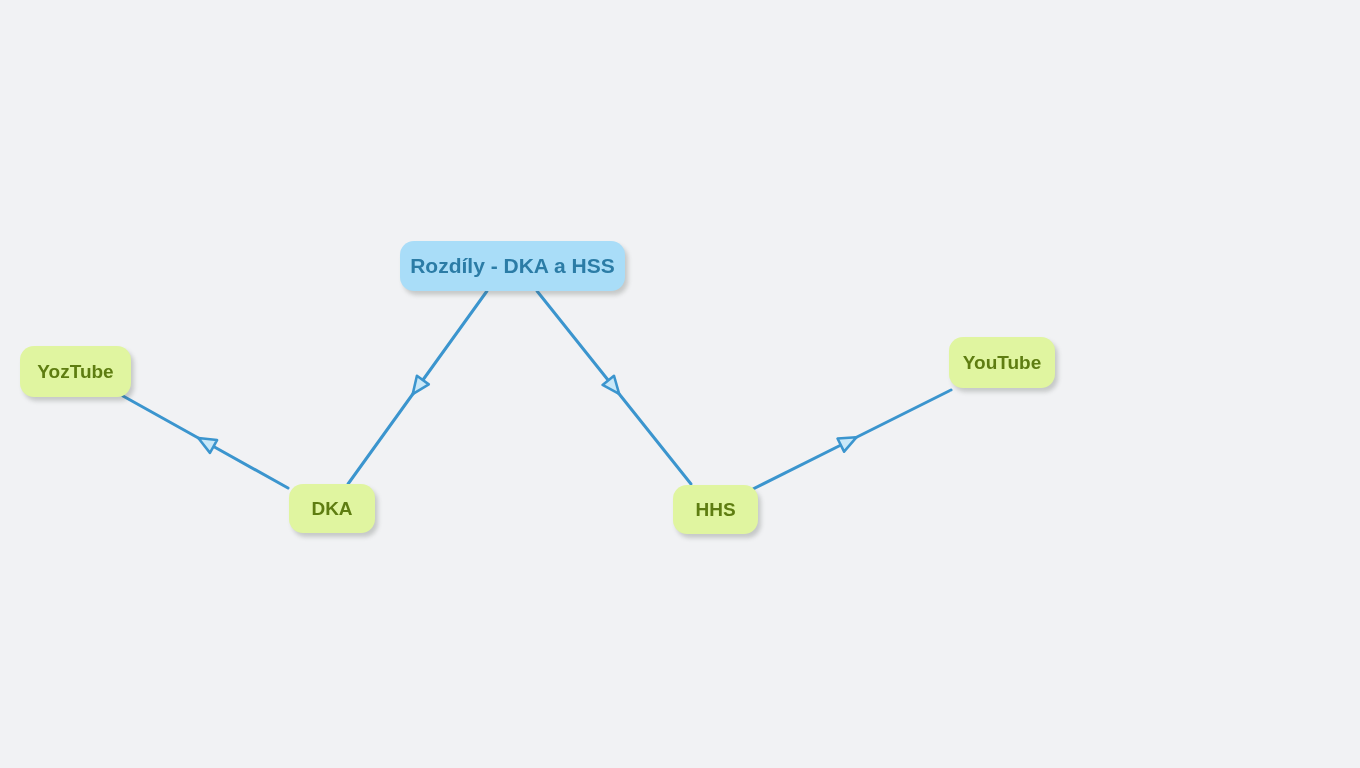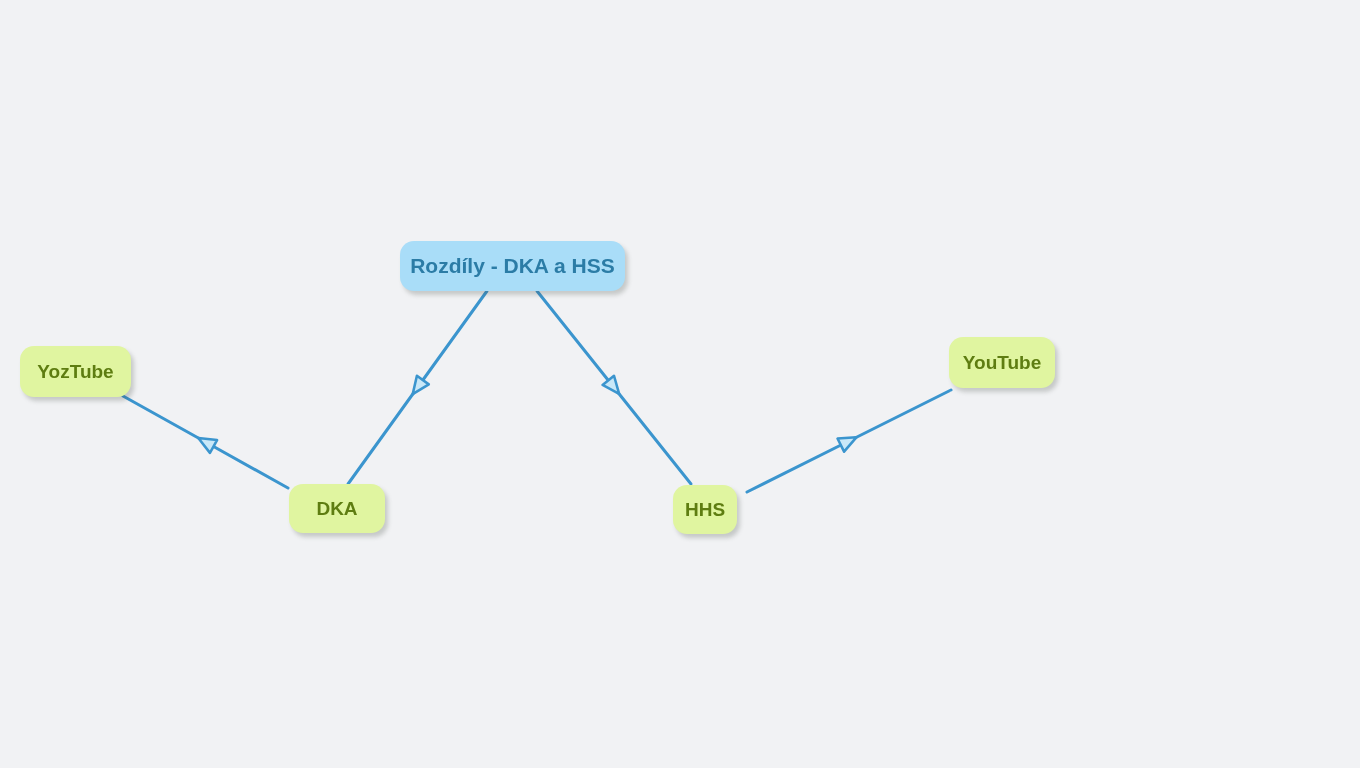--- a/index.html
+++ b/index.html
@@ -50,22 +50,22 @@
     background: #a9ddf8;
     color: #2b7ca6;
     font-size: 21px;
   }
   .node-child {
     background: #e0f5a0;
     color: #5e7d11;
     font-size: 19px;
   }
   .node-yoztube { left: 20px;  top: 346px; width: 111px; height: 51px; }
-  .node-dka     { left: 289px; top: 484px; width: 96px;  height: 49px; }
-  .node-hhs     { left: 673px; top: 485px; width: 64px;  height: 49px; }
+  .node-dka     { left: 289px; top: 484px; width: 86px;  height: 49px; }
+  .node-hhs     { left: 673px; top: 485px; width: 85px;  height: 49px; }
   .node-youtube { left: 949px; top: 337px; width: 106px; height: 51px; }
 </style>
 </head>
 <body>
 
 <div class="canvas">
 
   <svg class="connector-layer" width="1360" height="768" viewBox="0 0 1360 768" xmlns="http://www.w3.org/2000/svg">
     <defs>
       <marker id="arrowhead" markerUnits="userSpaceOnUse" markerWidth="22" markerHeight="22" viewBox="0 0 12 12" refX="6.5" refY="6" orient="auto">

